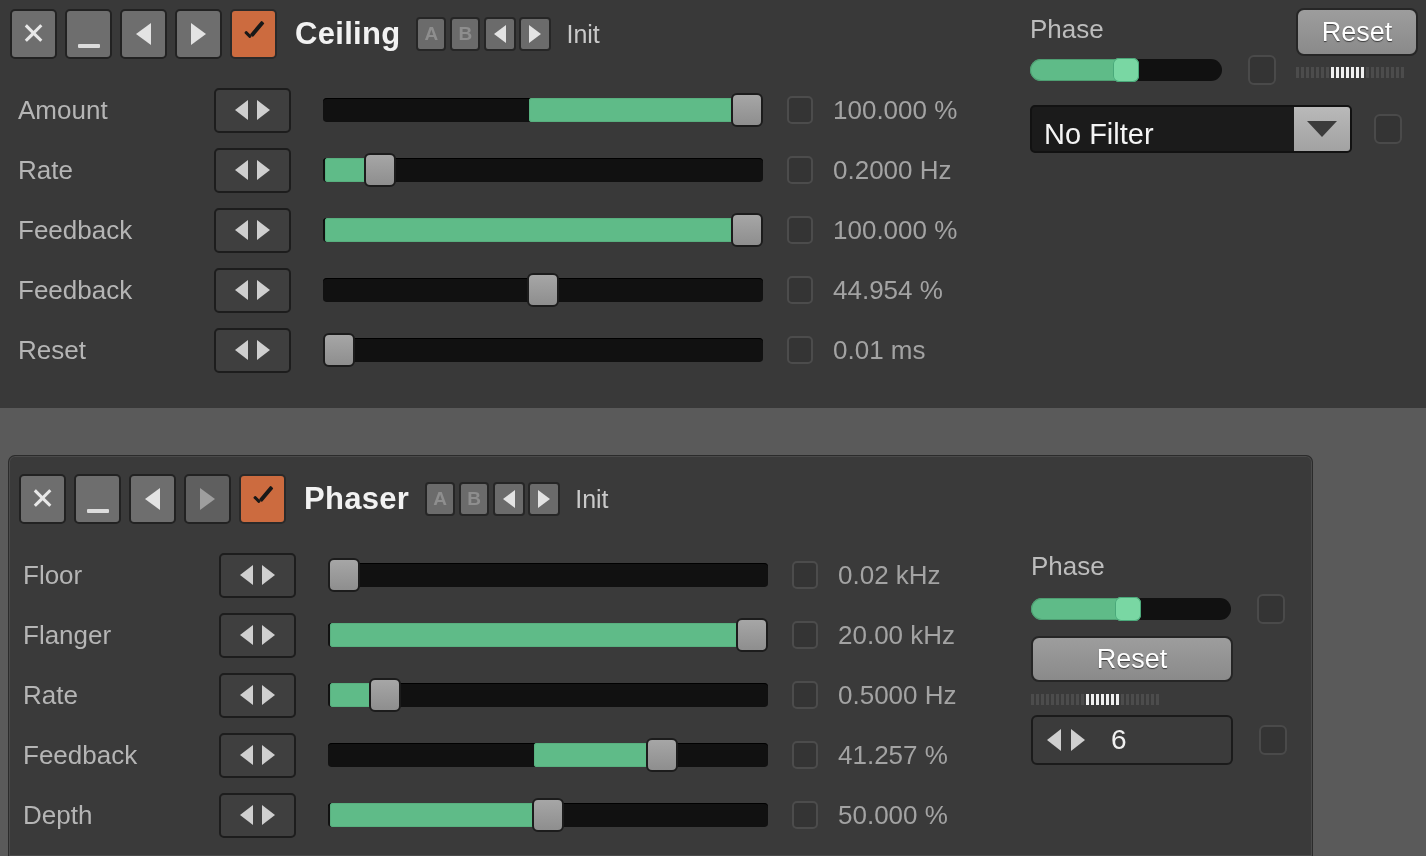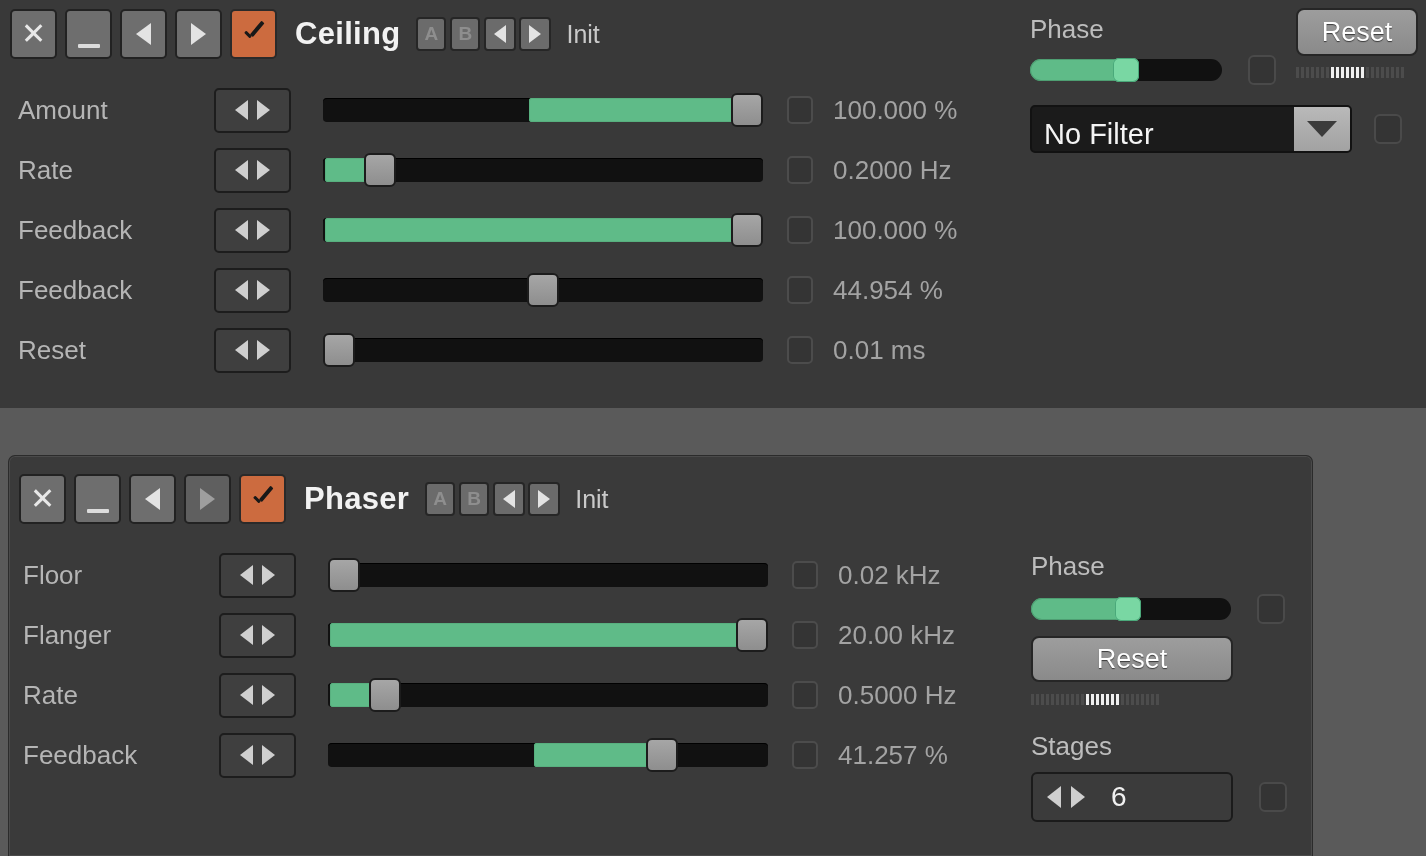--- a/index.html
+++ b/index.html
@@ -352,20 +352,34 @@
             <span class="tri right"></span>
           </div>
           <div class="slider">
             <div class="track"></div>
             <div class="fill" style="left:206px;width:128.24px;"></div>
             <div class="knob" style="left:318.24px;"></div>
           </div>
           <div class="cbox"></div>
           <div class="val">41.257 %</div>
         </div>
+        <div class="row">
+          <div class="plabel">Depth</div>
+          <div class="spin">
+            <span class="tri left"></span>
+            <span class="tri right"></span>
+          </div>
+          <div class="slider">
+            <div class="track"></div>
+            <div class="fill" style="left:2px;width:218px;"></div>
+            <div class="knob" style="left:204px;"></div>
+          </div>
+          <div class="cbox"></div>
+          <div class="val">50.000 %</div>
+        </div>
       </div>
 
     <div class="side" style="left:1022px;top:95px;">
       <div class="side-head">Phase</div>
       <div style="display:flex;align-items:center;margin-top:12px;">
         <div class="mini-slider" style="width:200px;" id="ph-phase">
           <div class="mini-track" style="width:200px;"></div>
           <div class="mini-fill" style="width: 96.52px;"></div>
           <div class="mini-knob" style="left: 83.52px;"></div>
         </div>
@@ -393,21 +407,20 @@
           <i class="on"></i>
           <i></i>
           <i></i>
           <i></i>
           <i></i>
           <i></i>
           <i></i>
           <i></i>
           <i></i>
         </div>
-      <div class="side-head" style="margin-top:26px;">Stages</div>
       <div style="display:flex;align-items:center;margin-top:10px;">
         <div class="stepper" style="width:202px;height:50px;">
           <div class="sarr">
             <span class="tri left"></span>
             <span class="tri right"></span>
           </div>
           <div class="sval">6</div>
         </div>
         <div class="sidebox" style="margin-left:26px;"></div>
       </div>

